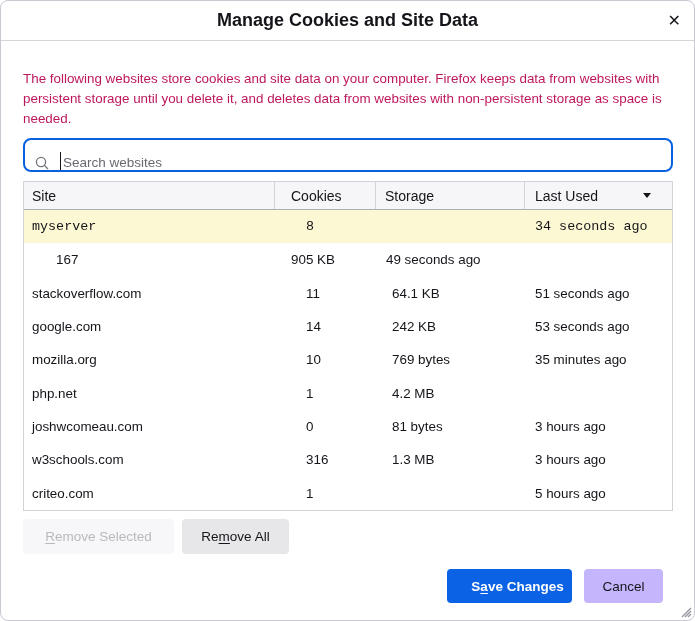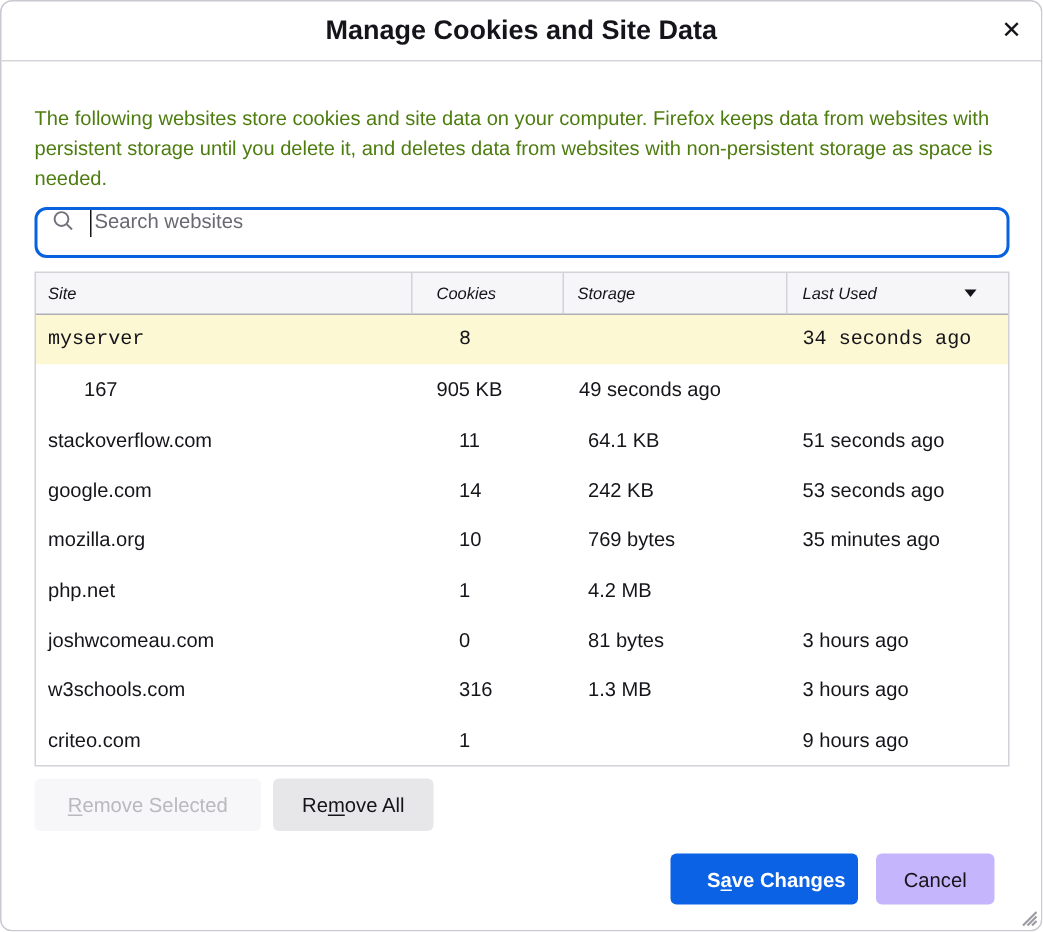--- a/index.html
+++ b/index.html
@@ -21,44 +21,44 @@
   .titlebar .title { font-size:18px; font-weight:bold; }
   .close-btn {
     position:absolute; right:13px; top:50%; transform:translateY(-50%);
     background:none; border:none; font-size:16px; line-height:1;
     color:#15141a; cursor:pointer; font-family:inherit; font-weight:300;
   }
 
   
   .description {
     position:absolute; left:22px; top:68px; width:652px;
-    font-size:13.4px; line-height:20px; color:#4d7c0f;
+    font-size:13.4px; line-height:20px; color:#be185d;
   }
 
   
   .searchbox {
     position:absolute; left:22px; top:137px; width:650px; height:34px;
     border:2px solid #0862e0; border-radius:8px; background:#fff;
-    display:flex; align-items:flex-start; padding:0 10px;
+    display:flex; align-items:flex-end; padding:0 10px;
   }
   .searchbox svg { flex:none; }
   .caret { width:1px; height:18px; background:#15141a; margin-left:11px; flex:none; }
   .placeholder { font-size:13.5px; color:#696972; margin-left:2px; white-space:nowrap; }
 
   
   .table {
     position:absolute; left:22px; top:180px; width:650px; height:330px;
     border:1px solid #d2d2d9; background:#fff;
     display:flex; flex-direction:column;
   }
   .thead {
     flex:none; height:28px; background:#f6f6f8;
     border-bottom:1px solid #aeaeb6;
     display:grid; grid-template-columns:250px 101px 149px 1fr;
-    align-items:center; font-size:11px;font-style:italic;
+    align-items:center; font-size:14px;
   }
   .thead .hcell { height:100%; display:flex; align-items:center; }
   .thead .hcell + .hcell { border-left:1px solid #d2d2d9; }
   .h-site    { padding-left:8px; }
   .h-cookies { padding-left:16px; }
   .h-storage { padding-left:9px; }
   .h-last    { padding-left:10px; justify-content:space-between; }
   .sort-arrow {
     width:0; height:0; margin-right:21px;
     border-left:4.5px solid transparent; border-right:4.5px solid transparent;
@@ -178,21 +178,21 @@
         <div class="row">
           <div class="cell c-site">w3schools.com</div>
           <div class="cell c-cookies">316</div>
           <div class="cell c-storage">1.3 MB</div>
           <div class="cell c-last">3 hours ago</div>
         </div>
         <div class="row">
           <div class="cell c-site">criteo.com</div>
           <div class="cell c-cookies">1</div>
           <div class="cell c-storage"></div>
-          <div class="cell c-last">9 hours ago</div>
+          <div class="cell c-last">5 hours ago</div>
         </div>
       </div>
   </div>
 
   <button class="btn btn-remove-all">Re<u>m</u>ove All</button>
   <button class="btn btn-remove-selected" disabled=""><u>R</u>emove Selected</button>
   <button class="btn btn-save">S<u>a</u>ve Changes</button>
   <button class="btn btn-cancel">Cancel</button>
 
   <svg class="resize-grip" width="16" height="16" viewBox="0 0 16 16">

